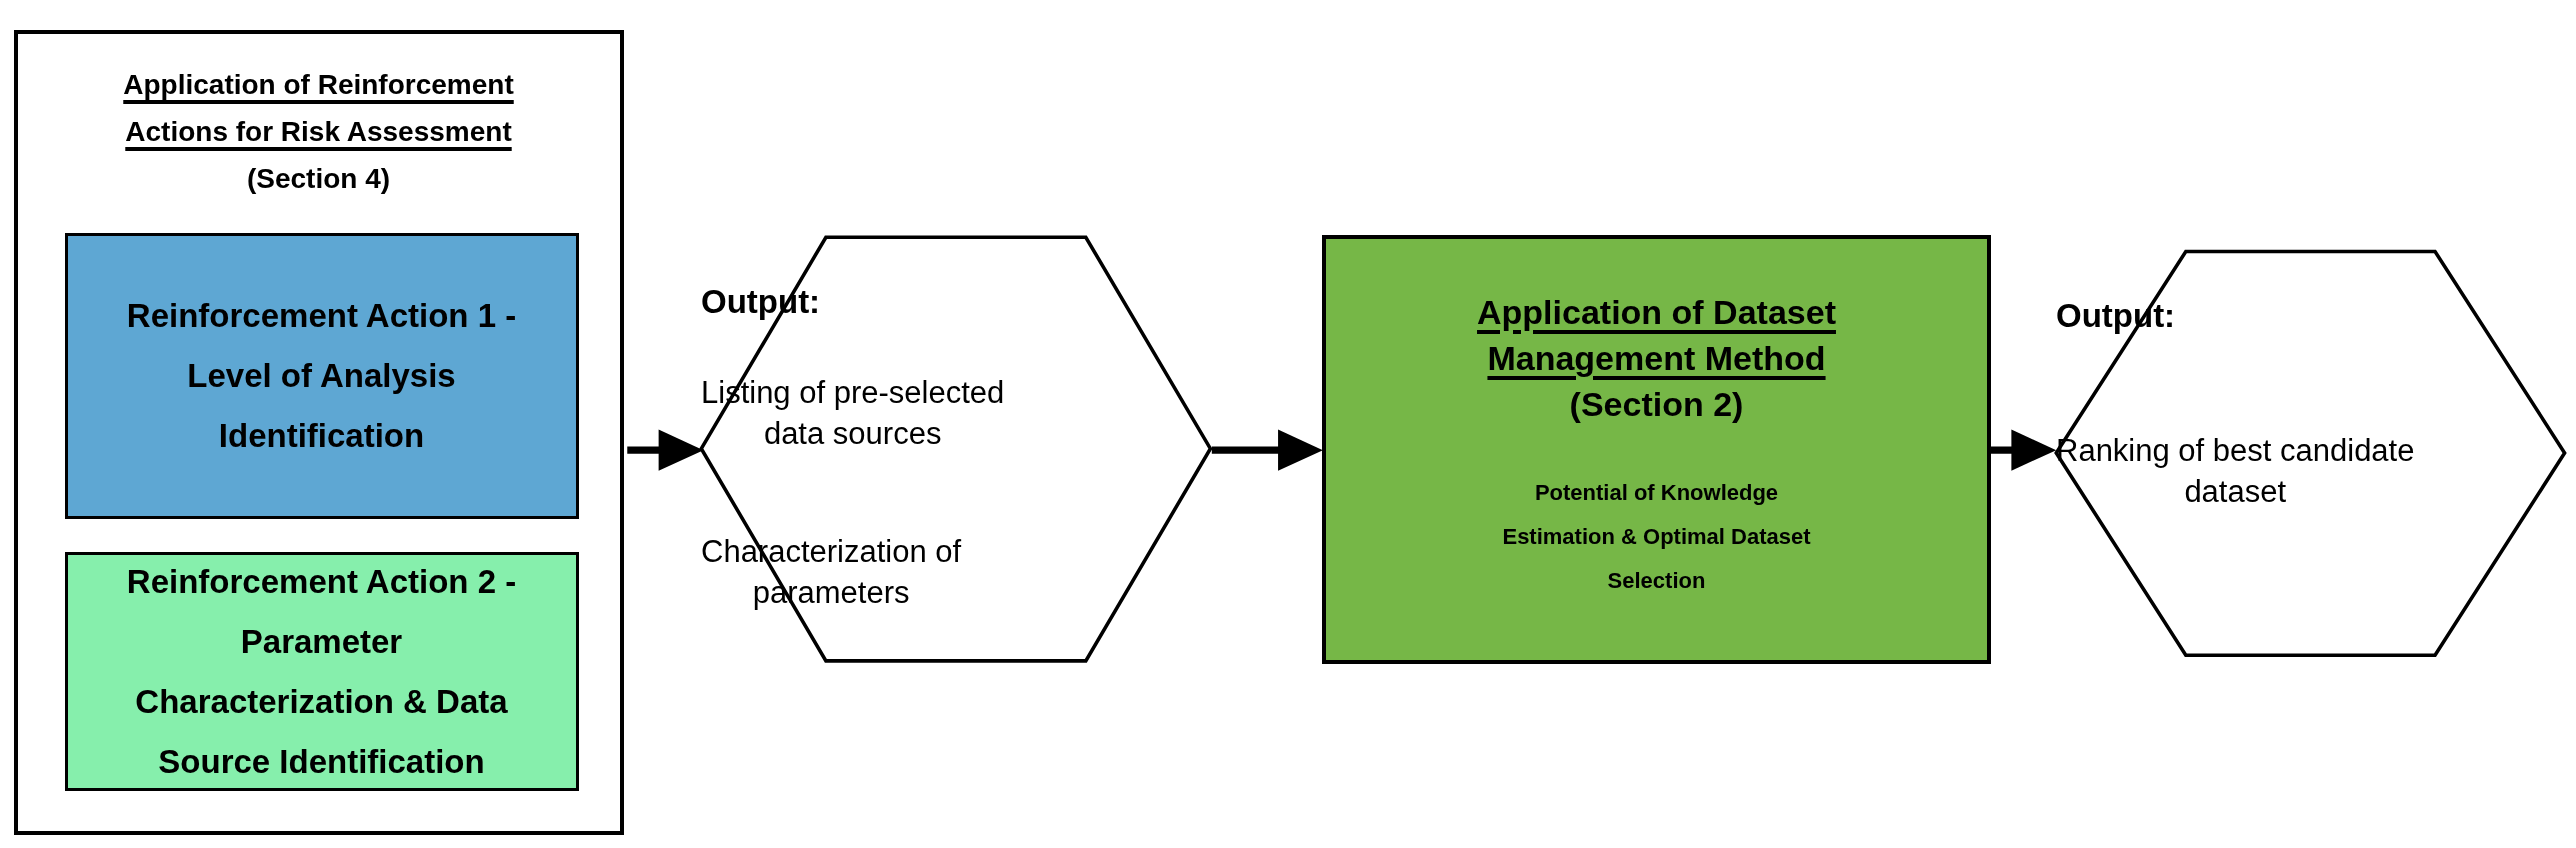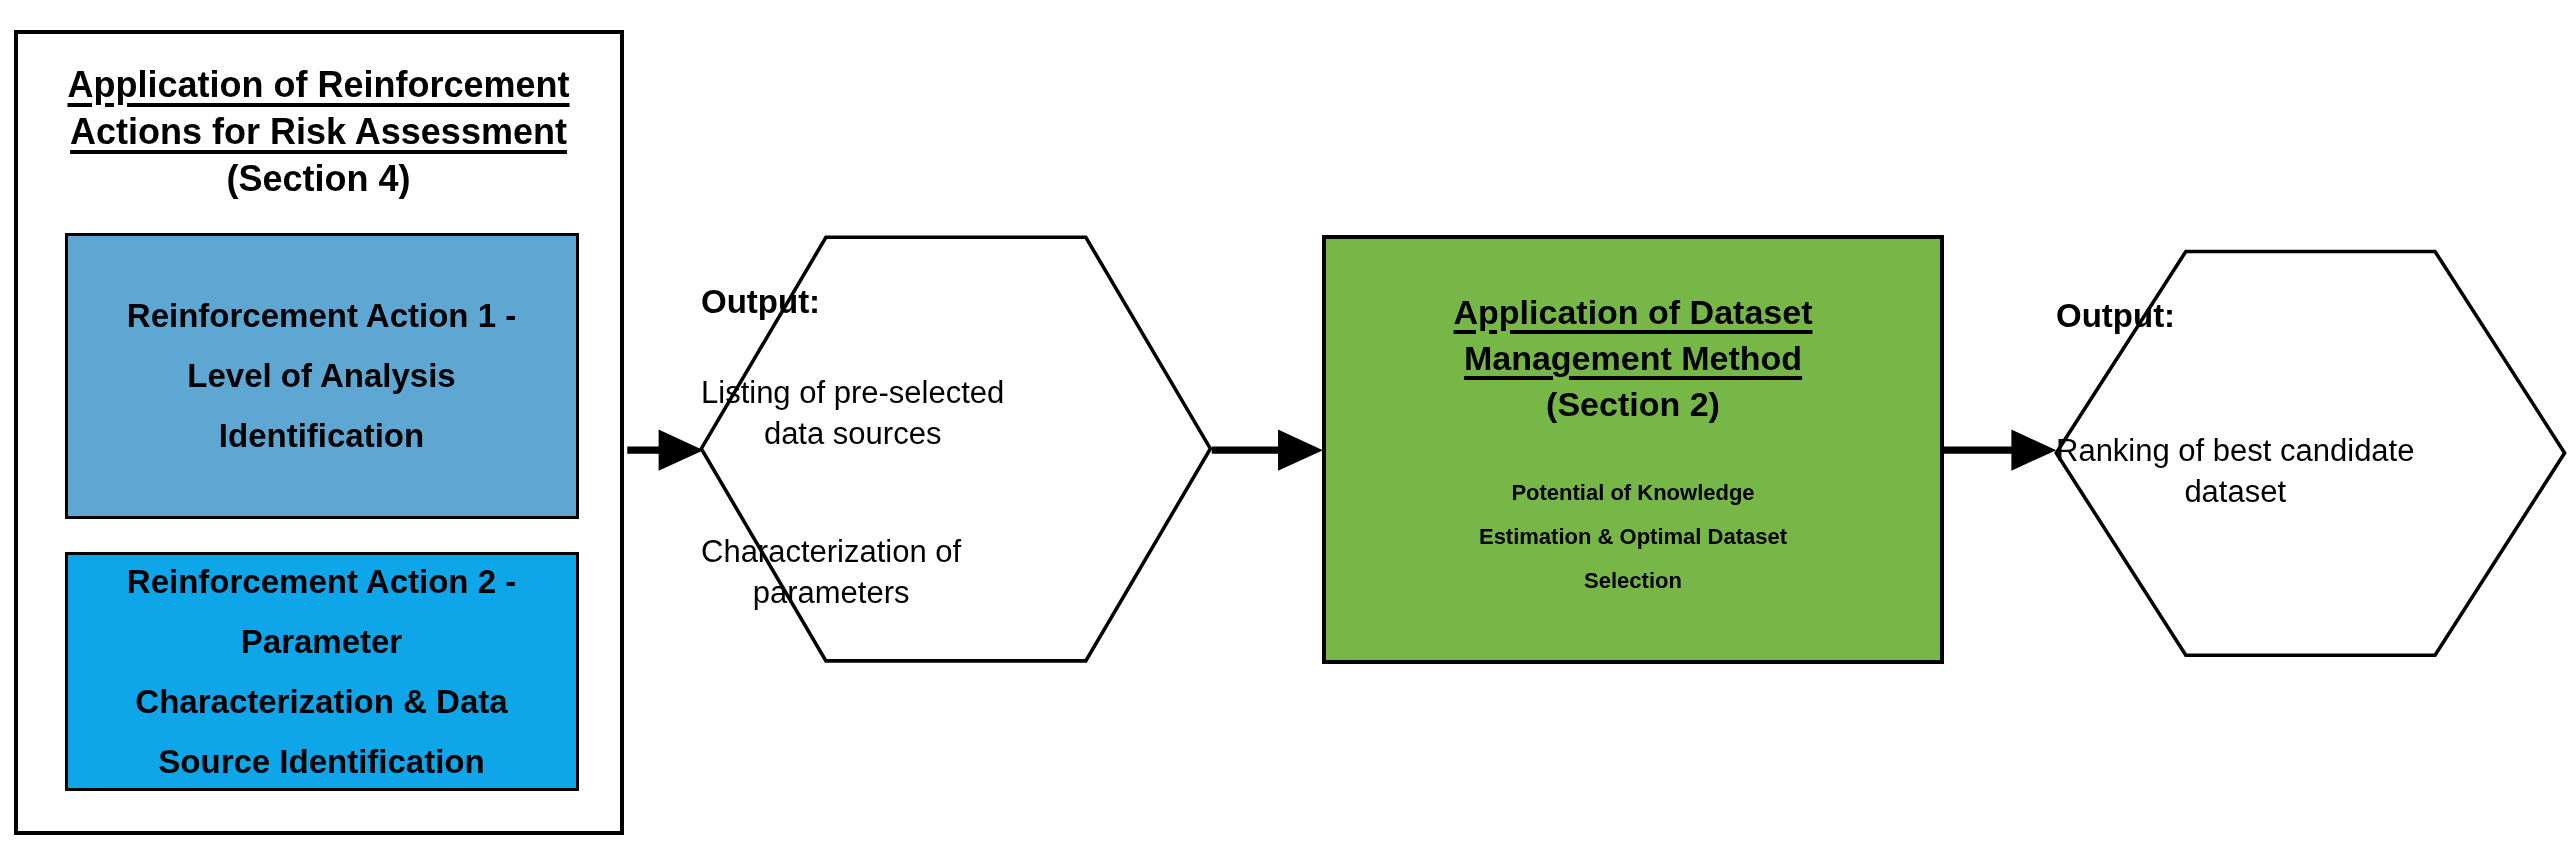--- a/index.html
+++ b/index.html
@@ -16,21 +16,21 @@
 
   .pre { white-space: pre-line; }
 
   
   .outer-box {
     position: absolute; left: 13.5px; top: 30px; width: 610px; height: 805px;
     background: #ffffff; border: 4.3px solid #000000;
   }
   .stage-title {
     position: absolute; left: 0; top: 27px; width: 100%;
-    text-align: center; font-weight: bold; font-size: 36px; line-height: 47px;
+    text-align: center; font-weight: bold; font-size: 28px; line-height: 47px;
   }
   .u-lines {
     text-decoration: underline;
     text-decoration-thickness: 3.6px;
     text-underline-offset: 6.4px;
   }
   .inner-box {
     position: absolute; left: 47px; width: 514px;
     border: 3.6px solid #000000;
     display: flex; align-items: center; justify-content: center;
@@ -47,21 +47,21 @@
   .hex-text.one { left: 701px; top: 237px; width: 509px; height: 424px; padding-top: 44px; }
   .hex-text.two { left: 2056px; top: 251px; width: 508px; height: 404px; padding-top: 44px; }
   .hex-heading { font-weight: bold; font-size: 33px; line-height: 41px; }
   .hex-item { font-size: 31px; line-height: 41px; }
   .hex-text.one .hex-item.first { margin-top: 77px; }
   .hex-text.one .hex-item.second { margin-top: 50px; }
   .hex-text.two .hex-item.first { margin-top: 94px; }
 
   
   .green-box {
-    position: absolute; left: 1322px; top: 235px; width: 622px; height: 429px;
+    position: absolute; left: 1322px; top: 235px; width: 669px; height: 429px;
     border: 4.3px solid #000000;
     display: flex; flex-direction: column; align-items: center;
     padding-top: 50px; text-align: center;
   }
   .green-title { font-weight: bold; font-size: 34px; line-height: 46px; }
   .green-subtitle { font-weight: bold; font-size: 34px; line-height: 46px; }
   .green-body { font-weight: bold; font-size: 22px; line-height: 44px; margin-top: 44px; }
 </style>
 </head>
 <body>
@@ -94,21 +94,21 @@
     <div class="stage-title">
       <div class="u-lines pre">Application of Reinforcement
 Actions for Risk Assessment</div>
       <div>(Section 4)</div>
     </div>
 
     <div class="inner-box first pre" style="background-color: rgb(94, 167, 211);">Reinforcement Action 1 -
 Level of Analysis
 Identification</div>
 
-    <div class="inner-box second pre" style="background-color: #0ea5e9;">Reinforcement Action 2 -
+    <div class="inner-box second pre" style="background-color: #86efac;">Reinforcement Action 2 -
 Parameter
 Characterization &amp; Data
 Source Identification</div>
   </div>
 
   <div class="hex-text one">
     <div class="hex-heading">Output:</div>
     <div class="hex-item second pre">Listing of pre-selected
 data sources</div>
     <div class="hex-item first pre">Characterization of

